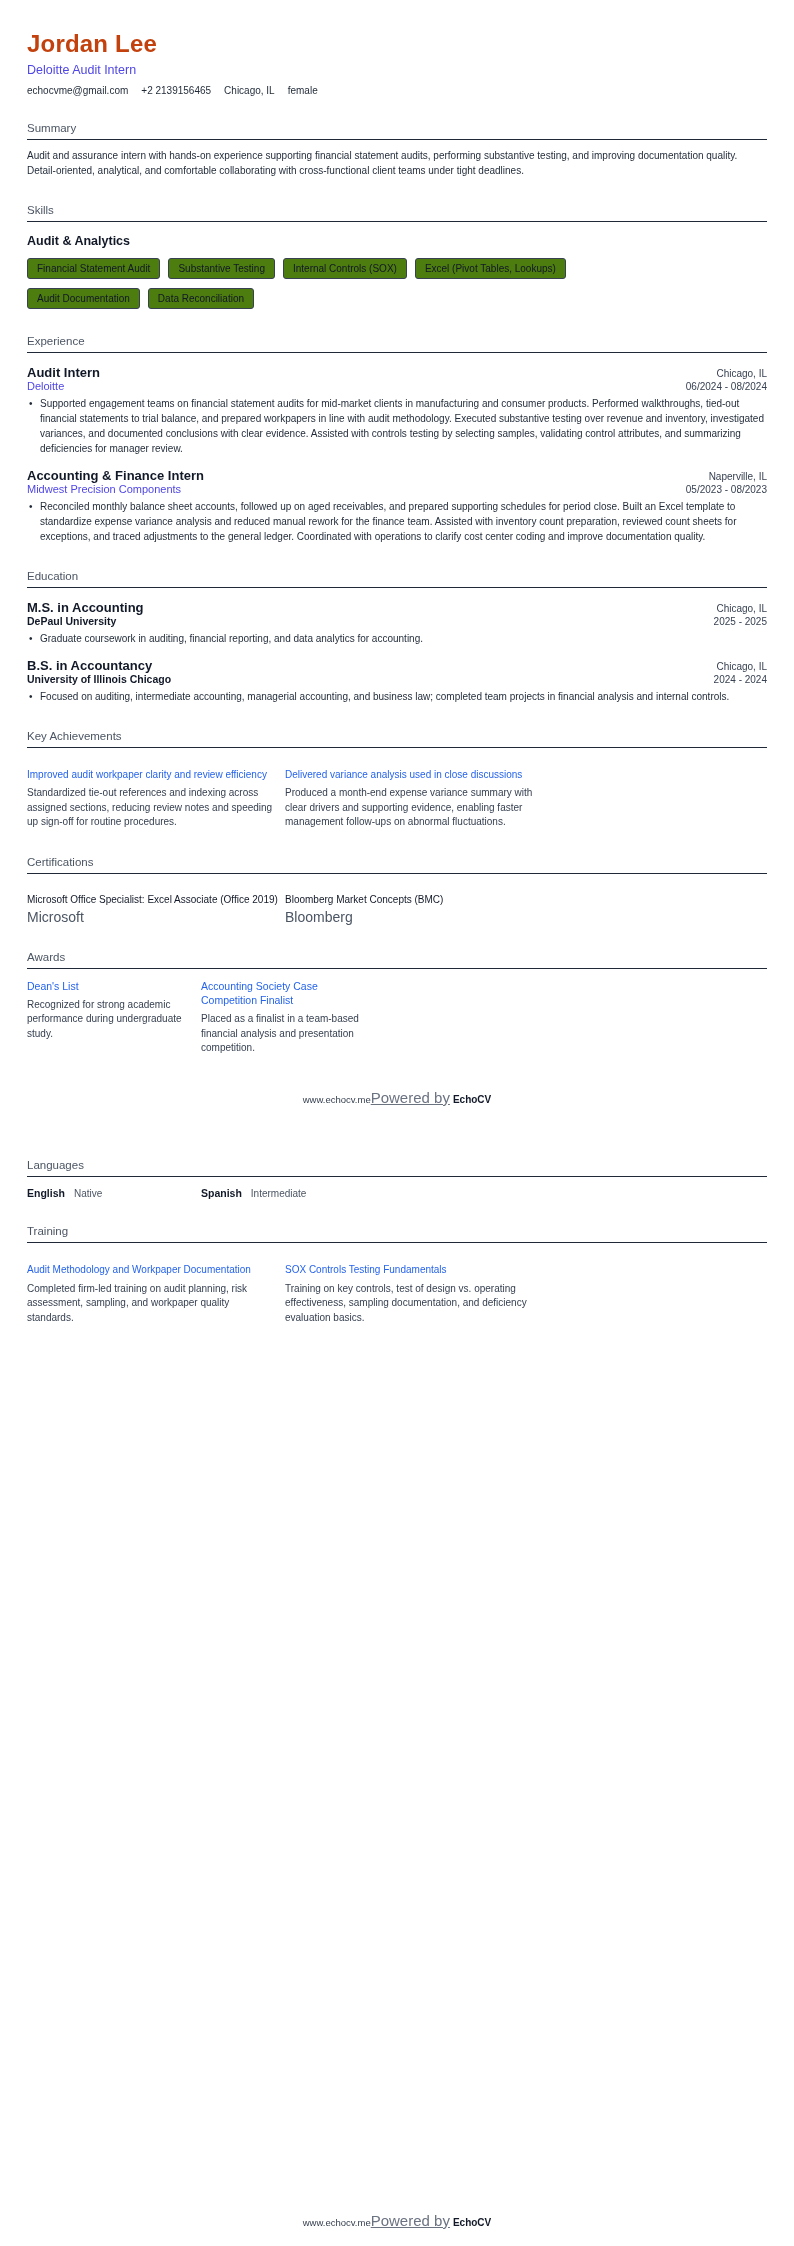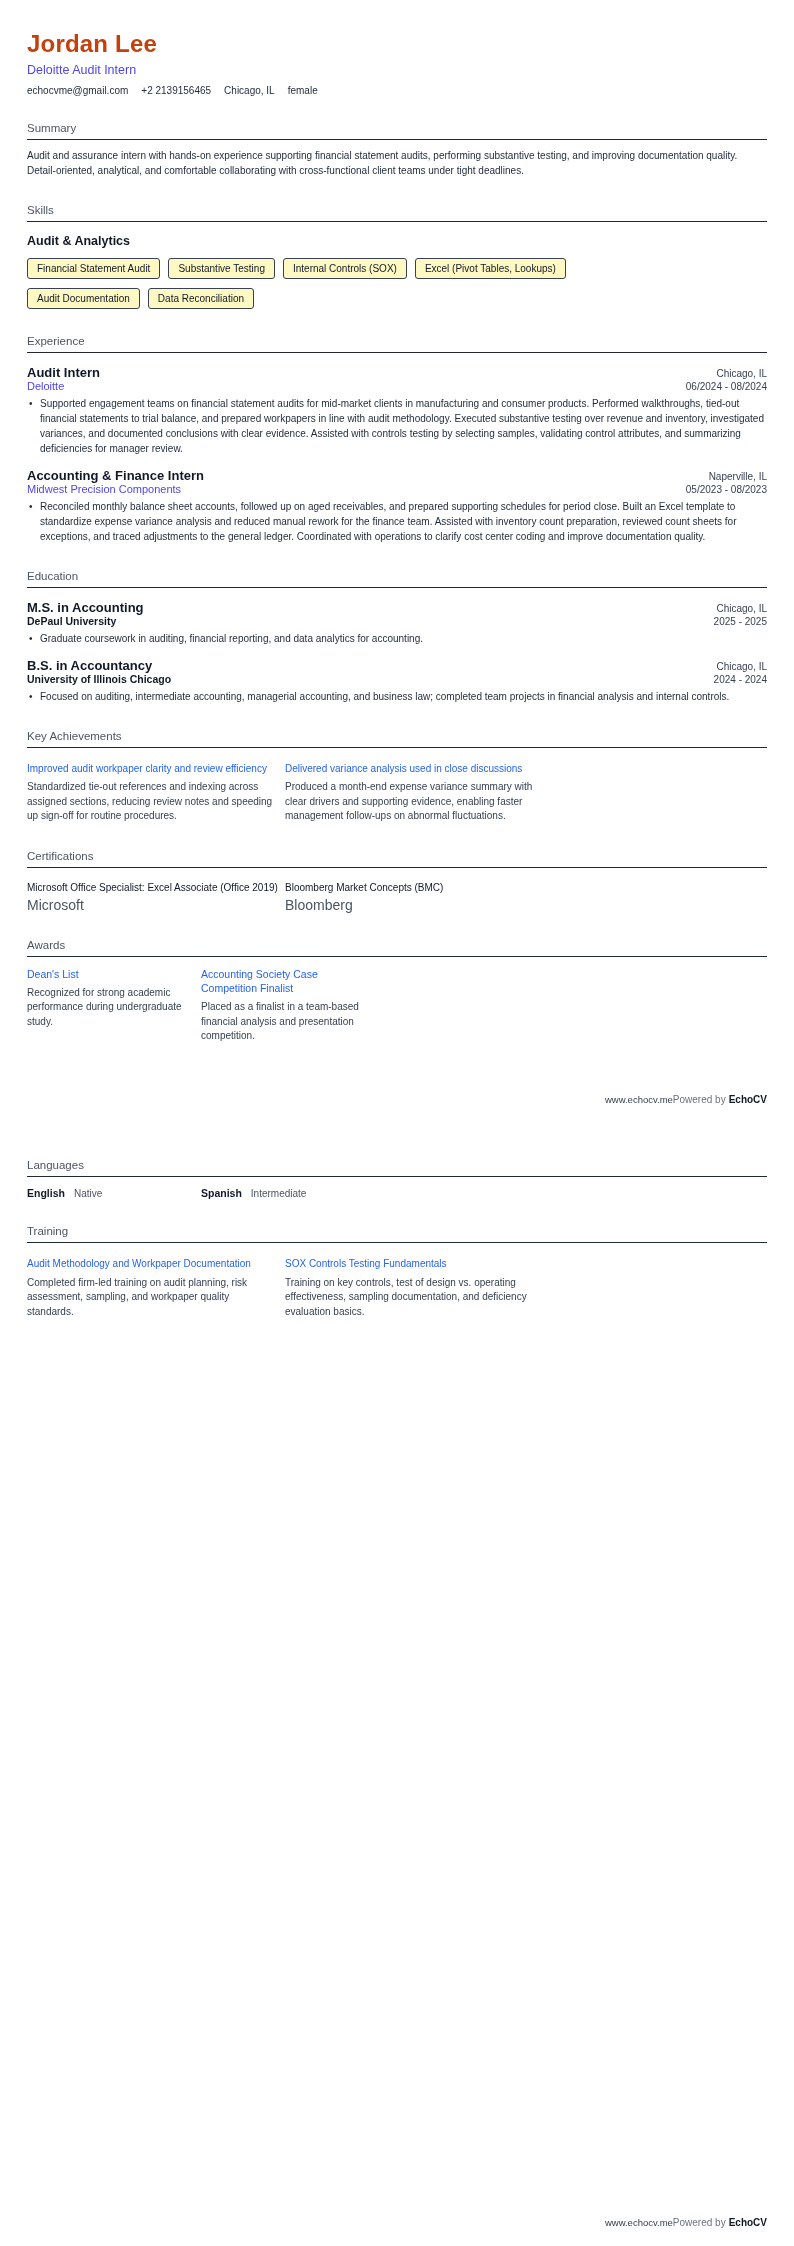--- a/index.html
+++ b/index.html
@@ -15,51 +15,51 @@
   .contact { margin-top:8px; display:flex; gap:13px; font-size:10px; color:#1f2937; }
 
   
   .section { margin-top:26px; }
   .sec-head { font-size:11.5px; color:#4b5563; padding-bottom:5px; border-bottom:1px solid #1f2937; }
   .summary-text { margin-top:8px; font-size:10px; line-height:1.5; color:#1f2937; }
 
   
   .group-title { margin-top:12px; font-size:12.5px; font-weight:700; color:#111827; }
   .chips { margin-top:10px; display:flex; flex-wrap:wrap; gap:9px 8px; max-width:560px; }
-  .chip { border:1px solid #374151; border-radius:3px; padding:4px 9px; font-size:10px; color:#111827; background:#fef9c3; white-space:nowrap; }
+  .chip { border:1px solid #374151; border-radius:3px; padding:4px 9px; font-size:10px; color:#111827; background:#4d7c0f; white-space:nowrap; }
 
   
   .entry { margin-top:12px; }
   .row { display:flex; justify-content:space-between; align-items:baseline; }
   .entry-title { font-size:13px; font-weight:700; color:#111827; }
   .entry-right { font-size:10px; color:#374151; white-space:nowrap; }
   .entry-company { font-size:11px; font-weight:500; color:#4F46E5; }
   .entry-school { font-size:10.5px; font-weight:600; color:#111827; }
   .bullets { margin-top:4px; }
   .bullet { position:relative; padding-left:13px; font-size:10px; line-height:1.5; color:#1f2937; }
   .bullet::before { content:"\2022"; position:absolute; left:2px; top:0; color:#1f2937; }
 
   
-  .grid3 { margin-top:14px; display:grid; grid-template-columns:248px 248px 1fr; gap:18px 10px; }
+  .grid3 { margin-top:20px; display:grid; grid-template-columns:248px 248px 1fr; gap:18px 10px; }
   .grid4 { margin-top:10px; display:grid; grid-template-columns:166px 166px 166px 1fr; gap:8px; }
   .item-title { font-size:10px; font-weight:500; color:#2563EB; line-height:1.35; }
   .award-title { font-size:10.5px; font-weight:500; color:#2563EB; line-height:1.35; }
   .item-desc { margin-top:5px; font-size:10px; line-height:1.45; color:#374151; }
   .cert-name { font-size:10px; color:#111827; white-space:nowrap; }
   .cert-issuer { margin-top:4px; font-size:14px; color:#4b5563; }
 
   
   .lang { display:flex; gap:9px; align-items:baseline; }
   .lang-name { font-size:10.5px; font-weight:700; color:#111827; }
   .lang-level { font-size:10px; color:#4b5563; }
 
   
-  .footer { position:absolute; left:27px; right:27px; bottom:16px; display:flex; justify-content:flex-end; align-items:baseline; }
+  .footer { position:absolute; left:27px; right:27px; bottom:16px; display:flex; justify-content:center; align-items:baseline; }
   .site { font-size:9.5px; color:#374151; text-decoration:none; cursor:pointer; }
-  .powered { font-size:10px; color:#6b7280; }
+  .powered { font-size:15px; color:#6b7280;text-decoration:underline; }
   .brand { font-size:10px; font-weight:700; color:#111827; margin-left:3px; cursor:pointer; }
 </style>
 </head>
 <body>
 
 <div class="doc">
 
   <div class="sheet">
     <div class="inner">
 

